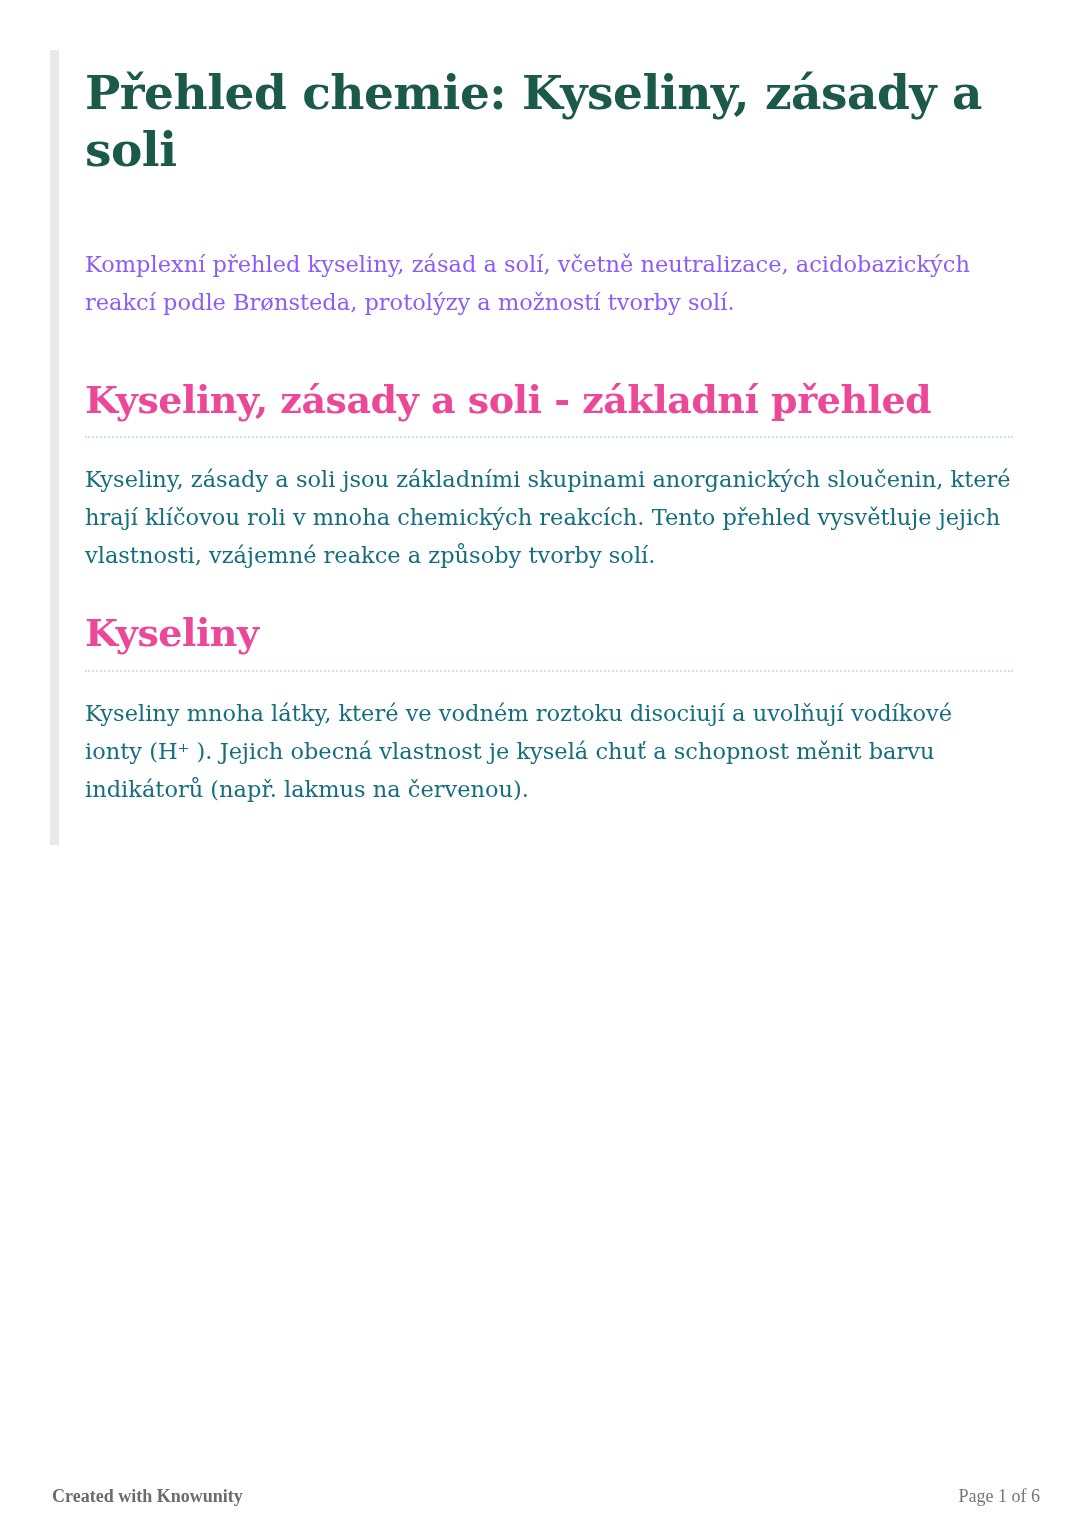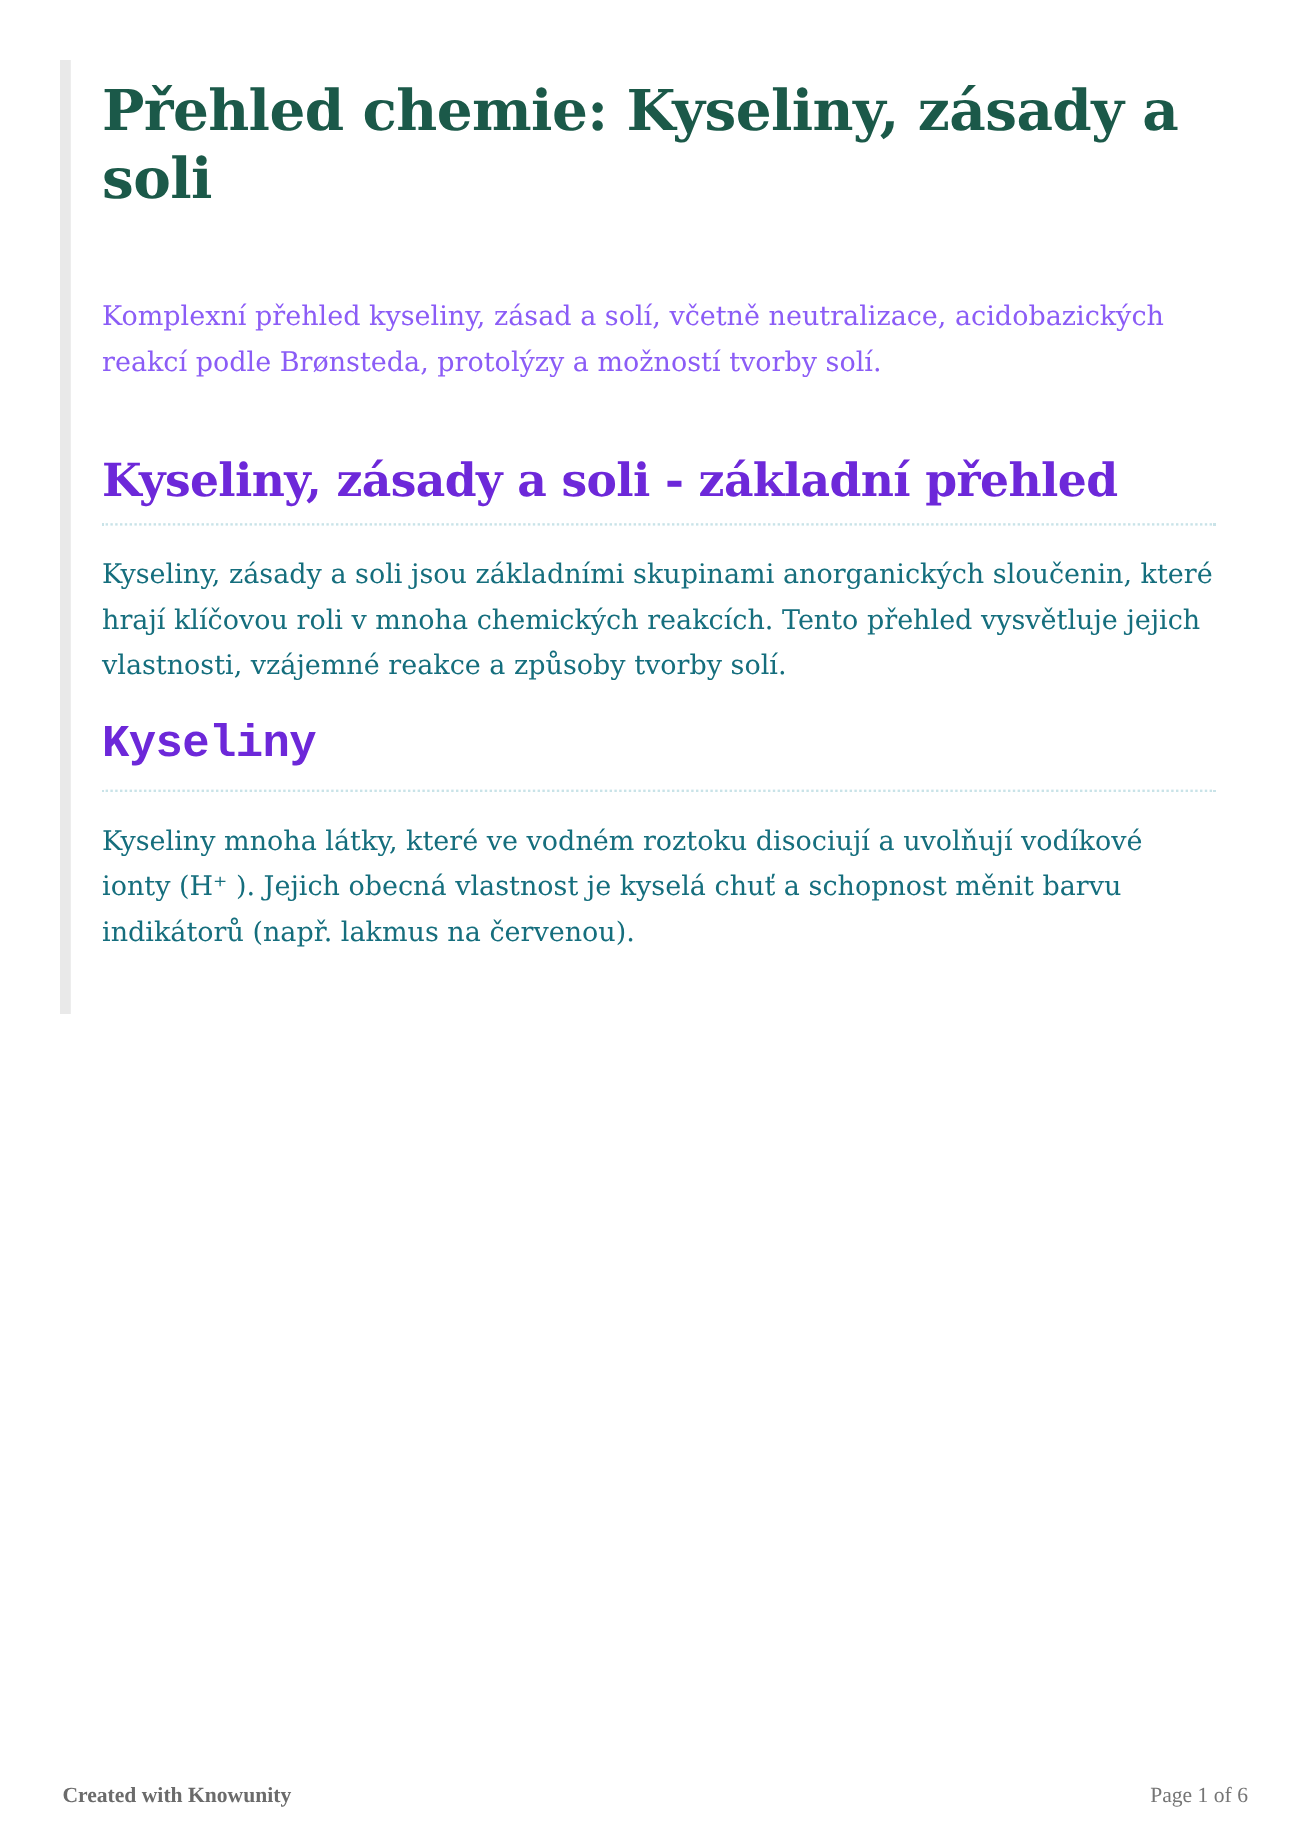--- a/index.html
+++ b/index.html
@@ -37,28 +37,27 @@
     margin: 66px 0 0 0;
     font-size: 22.5px;
     line-height: 38px;
     color: #8b5cf6;
   }
   h2.section-heading {
     margin: 56px 0 0 0;
     font-size: 38px;
     line-height: 1.2;
     font-weight: bold;
-    color: #6d28d9;
+    color: #ec4899;
     padding-bottom: 14px;
     border-bottom: 2px dotted #c9e3e8;
     letter-spacing: -0.5px;
   }
   h2.section-heading.second {
-    margin-top: 24px;
-    font-family: Liberation Mono, monospace;
+    margin-top: 36px;
   }
   section p.body-text {
     margin: 22px 0 0 0;
     font-size: 22.5px;
     line-height: 38px;
     color: #156e7d;
   }
   footer.page-footer {
     position: absolute;
     left: 52px;

